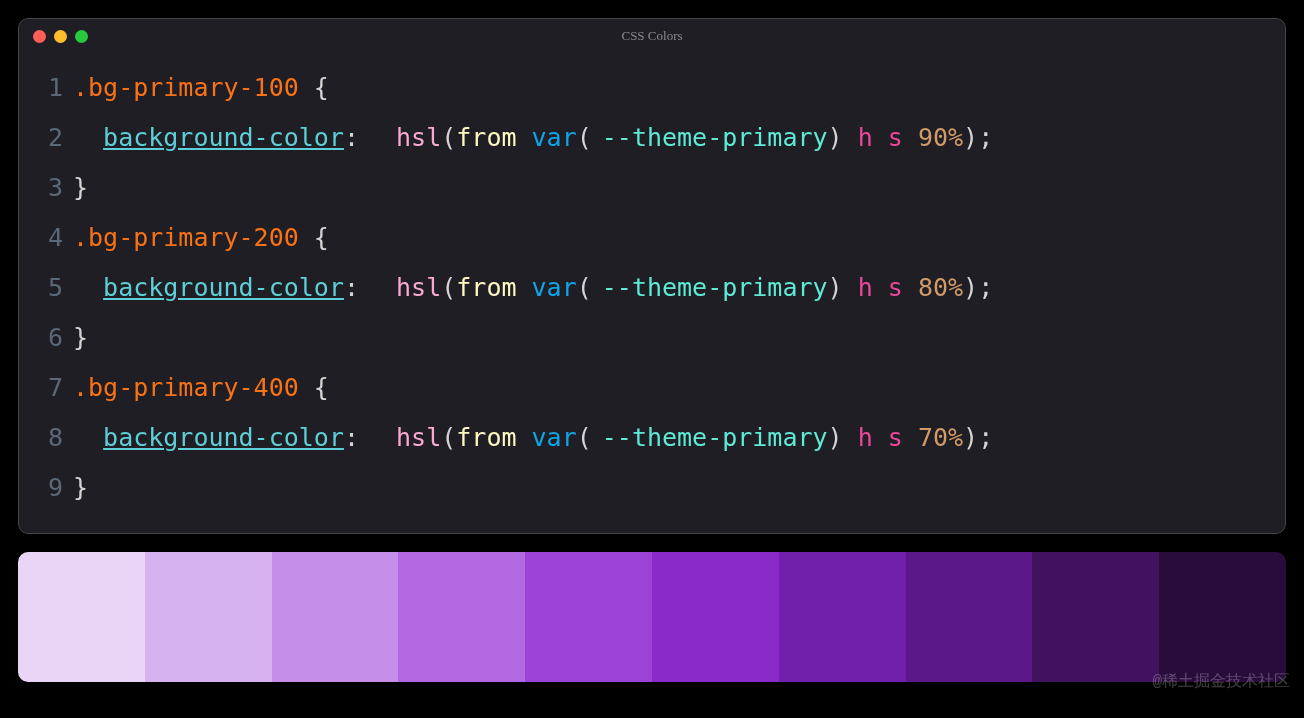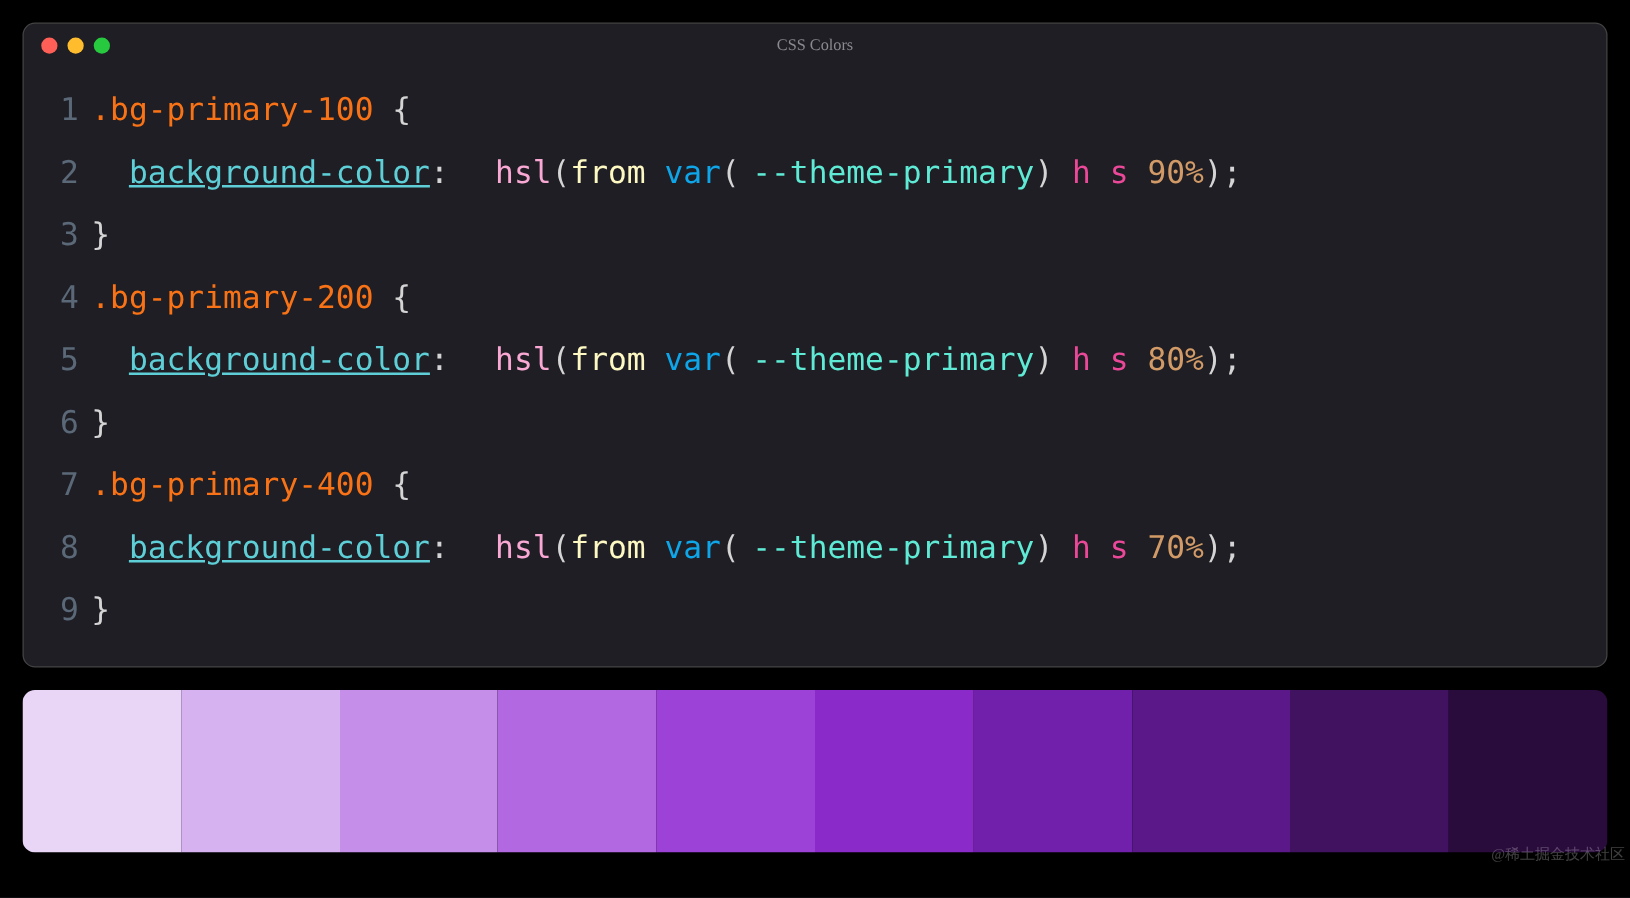--- a/index.html
+++ b/index.html
@@ -76,25 +76,25 @@
     .swatch-row {
       display: flex;
       margin-top: 18px;
       border-radius: 10px;
       overflow: hidden;
       height: 130px;
     }
     .swatch { flex: 1; }
     .watermark {
       position: absolute;
-      right: 4px;
+      right: 14px;
       bottom: 26px;
       color: rgba(255,255,255,0.25);
-      font-size: 12px;
-      font-family: Liberation Serif, serif;
+      font-size: 16px;
+      font-family: Liberation Mono, monospace;
     }
   </style>
 </head>
 <body>
 
 <div class="window">
   <div class="title-bar">
     <div class="traffic-lights">
       <div class="light red"></div>
       <div class="light yellow"></div>

